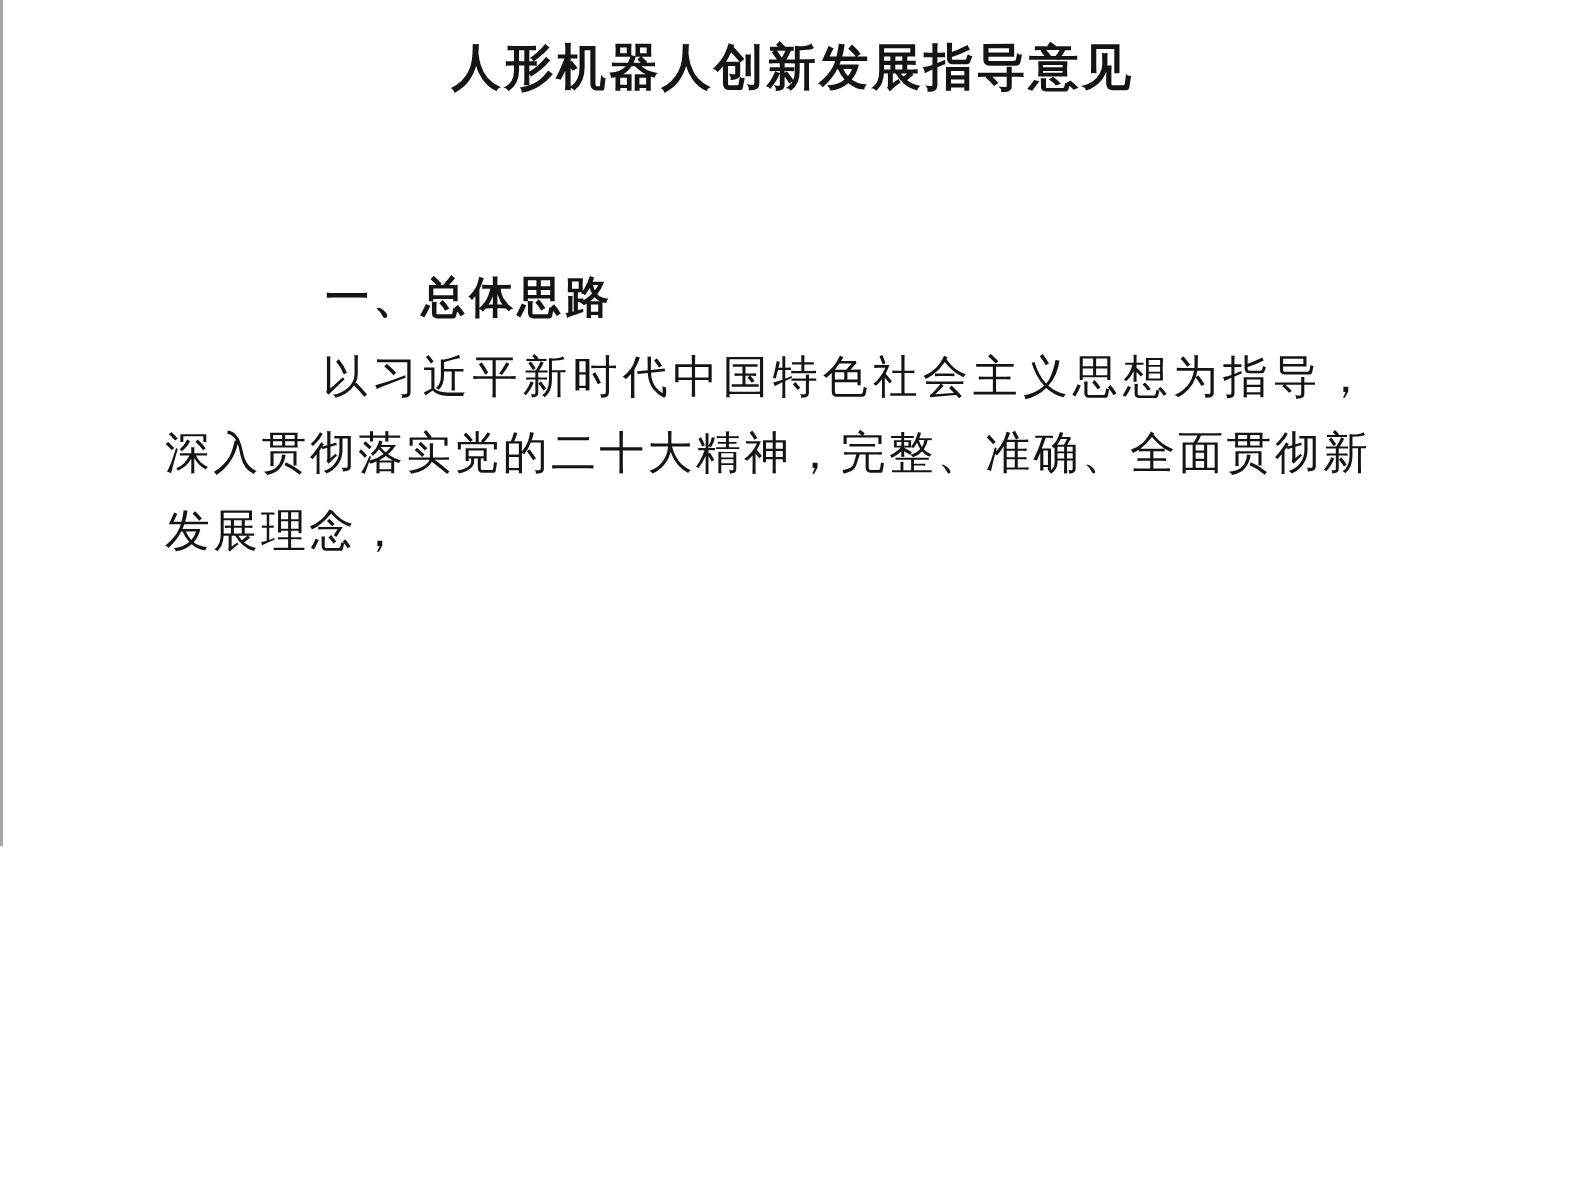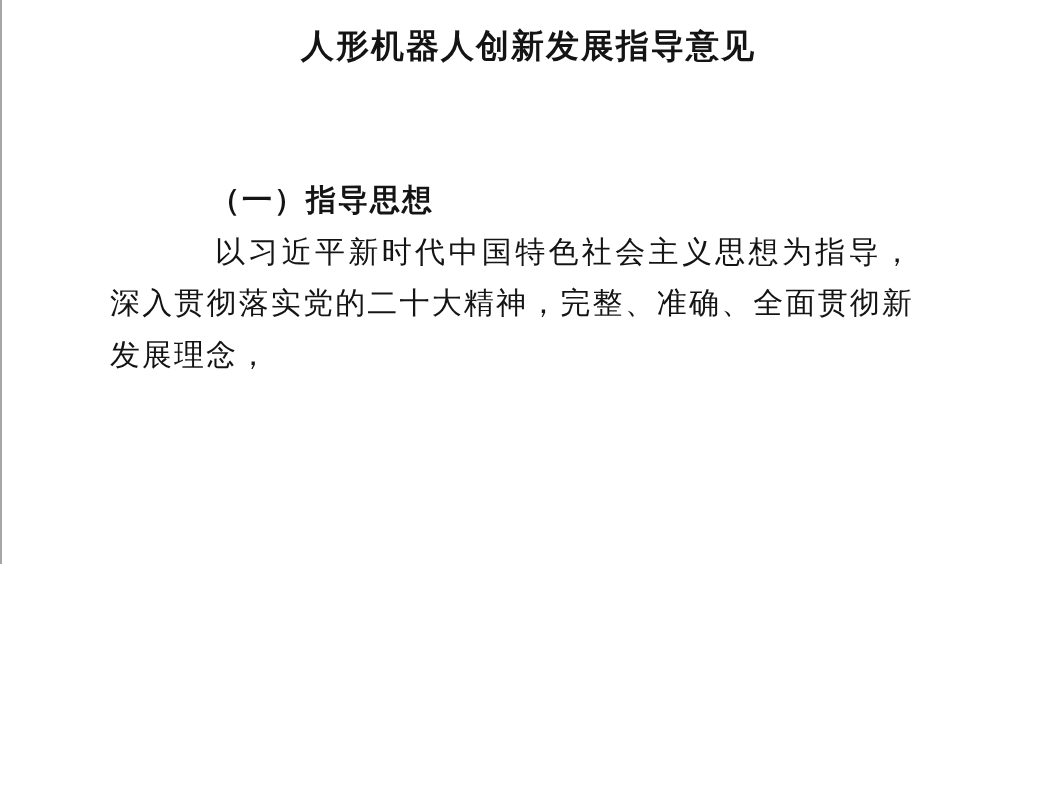--- a/index.html
+++ b/index.html
@@ -61,18 +61,18 @@
   }
 </style>
 </head>
 <body>
 
 <div class="page">
   <h1 class="doc-title">人形机器人创新发展指导意见</h1>
 
   <div class="content">
 
+    <p class="heading-1">一、总体思路</p>
 
-    <p class="heading-2">（一）指导思想</p>
 
     <p class="body-para">以习近平新时代中国特色社会主义思想为指导，深入贯彻落实党的二十大精神，完整、准确、全面贯彻新发展理念，</p>
   </div>
 </div>
 
 </body></html>

